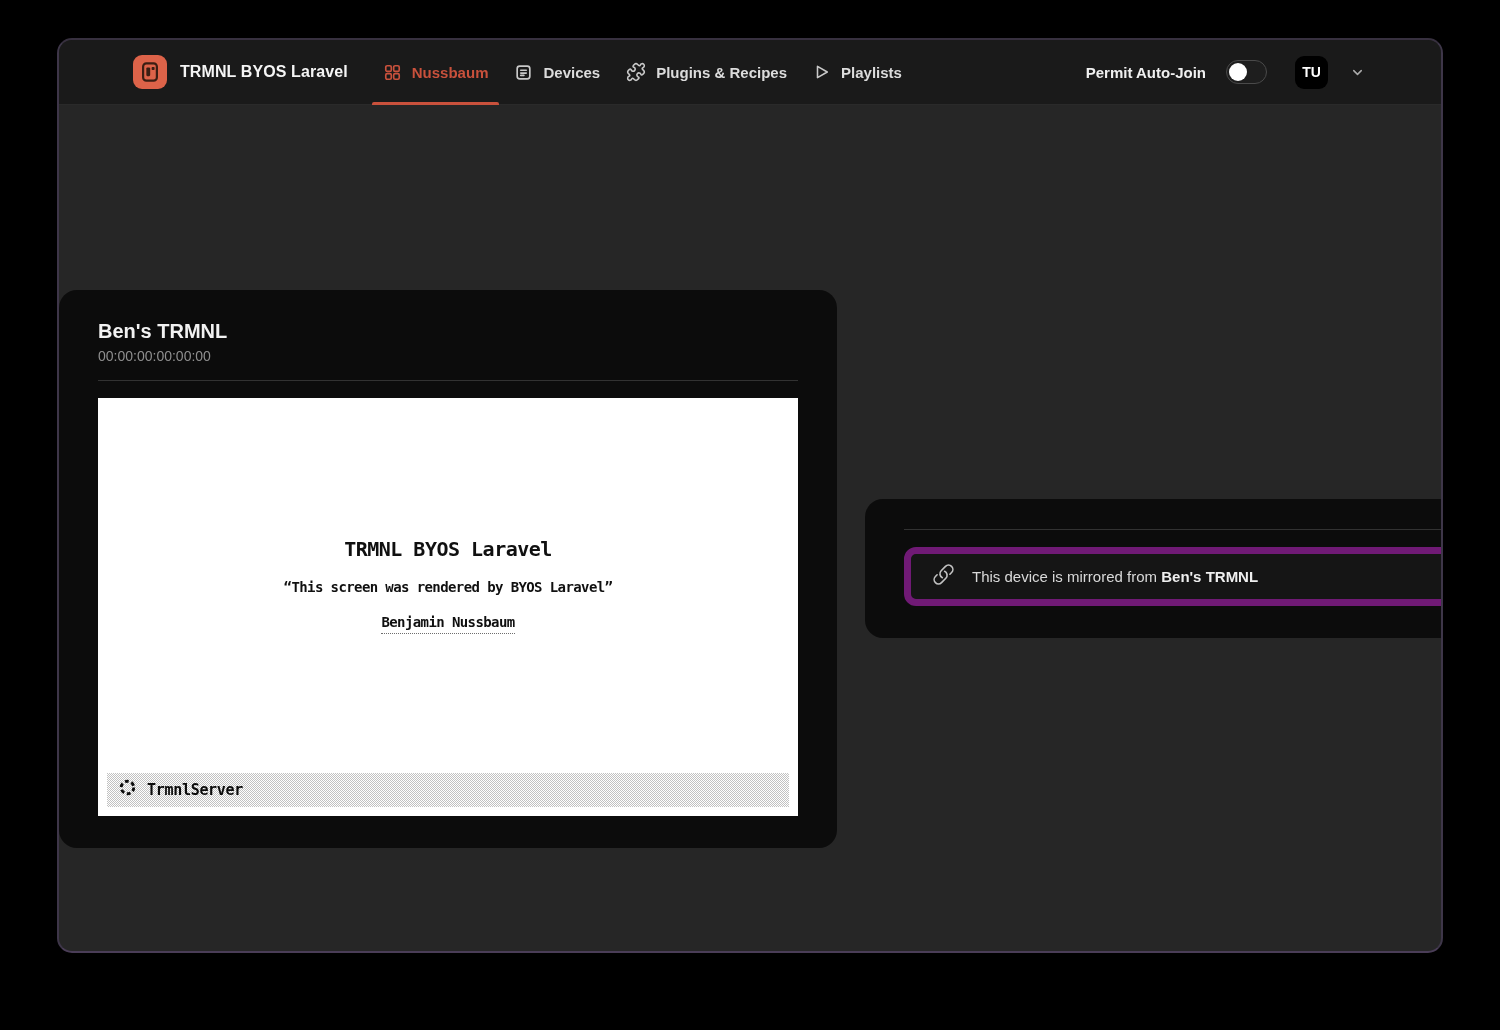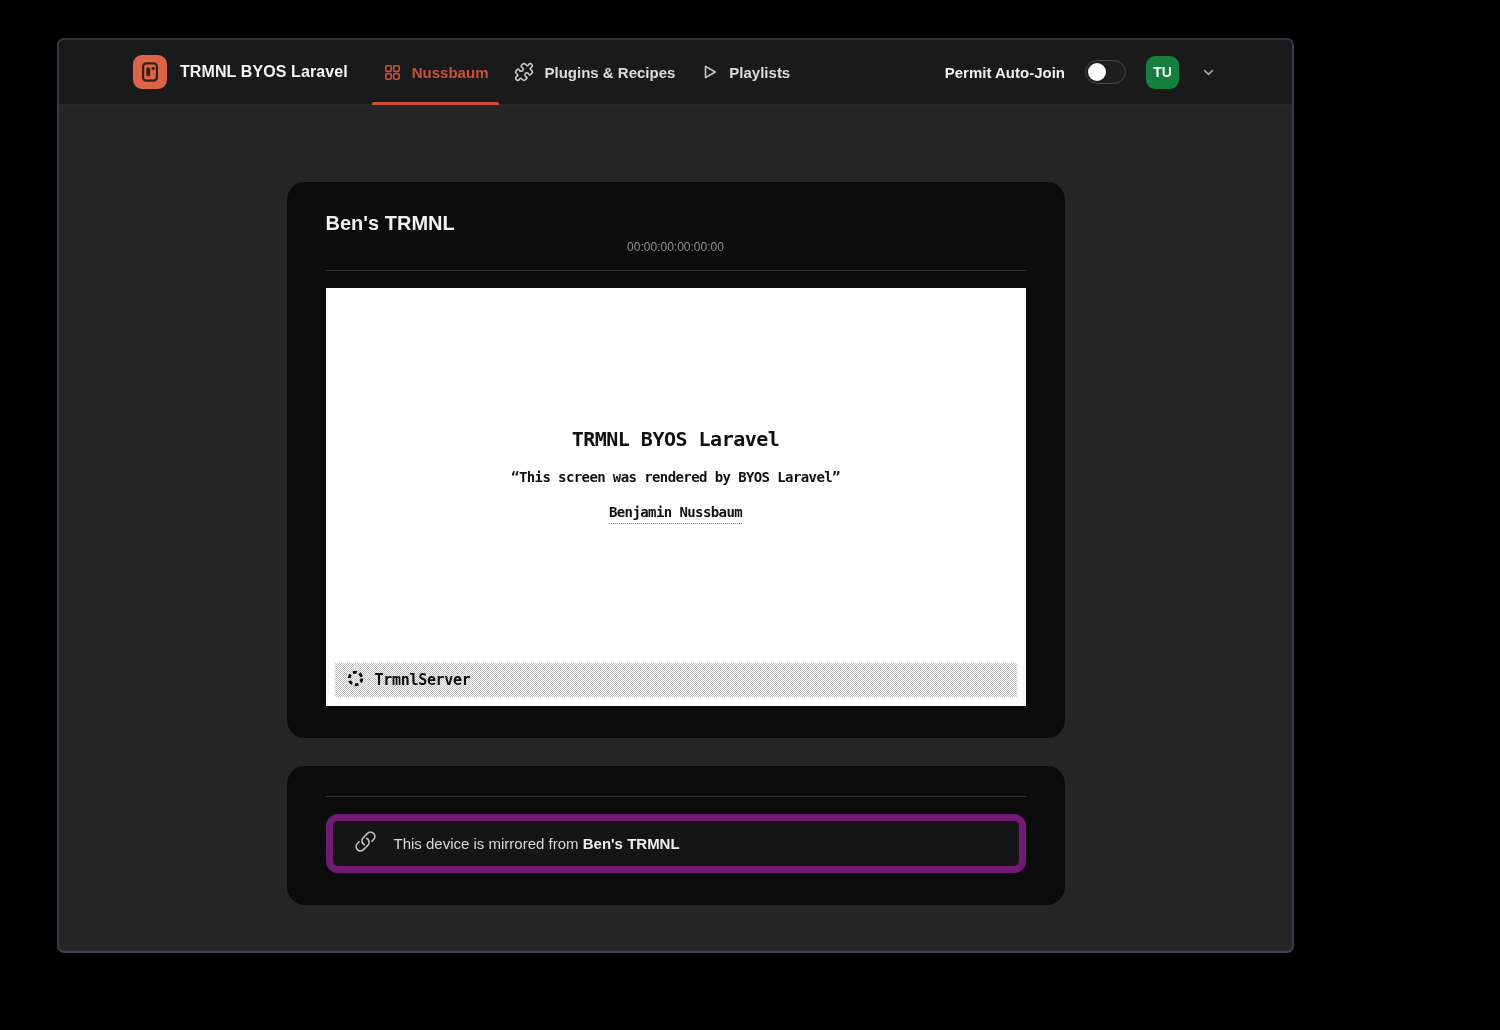--- a/index.html
+++ b/index.html
@@ -9,22 +9,22 @@
     --page-bg:#262626;
     --card-bg:#0C0C0C;
     --divider:#323232;
     --muted:#8F8F8F;
     --nav-text:#DCDCDC;
   }
   *{box-sizing:border-box;margin:0;padding:0;}
   html,body{width:1500px;height:1030px;background:#000;overflow:hidden;
     font-family:"Liberation Sans",sans-serif;}
   .window{
-    position:absolute;left:57px;top:38px;width:1237px;height:915px;
-    background:var(--page-bg);border-radius:7px;overflow:hidden;
+    position:absolute;left:57px;top:38px;width:1386px;height:915px;
+    background:var(--page-bg);border-radius:15px;overflow:hidden;
     border:2px solid #37303F;border-bottom-color:#4A3D57;border-left-color:#3E3649;border-right-color:#3E3649;
     box-shadow:0 18px 50px rgba(0,0,0,.65);
   }
   
   .navbar{
     height:65px;background:var(--navbar-bg);border-bottom:1px solid #2A2A2A;
     display:flex;align-items:center;padding:0 74px;
   }
   .brand{display:flex;align-items:center;gap:13px;}
   .logo{width:34px;height:34px;border-radius:9px;background:var(--logo-bg);
@@ -46,36 +46,36 @@
   .nav-right{display:flex;align-items:center;gap:20px;}
   .pj-label{font-size:15px;font-weight:700;color:#F0F0F0;white-space:nowrap;}
   .toggle{
     width:41px;height:24px;border-radius:13px;background:#1E1E1E;
     border:1px solid #4A4A4A;position:relative;cursor:pointer;flex:0 0 auto;
   }
   .toggle .knob{
     position:absolute;left:2px;top:2px;width:18px;height:18px;border-radius:50%;background:#FFFFFF;
   }
   .avatar{
-    width:33px;height:33px;border-radius:9px;background:#15803d;
+    width:33px;height:33px;border-radius:9px;background:#000000;
     display:flex;align-items:center;justify-content:center;
-    color:#FFFFFF;font-size:14px;font-weight:700;cursor:pointer;
+    color:#FFFFFF;font-size:14px;font-weight:700;cursor:pointer;margin-left:8px;
   }
   .chevron{display:flex;align-items:center;cursor:pointer;padding:2px;}
   
   .content{
-    height:850px;overflow:hidden;display:flex;flex-direction:column;
+    height:850px;overflow:hidden;display:flex;flex-direction:row;
     align-items:center;padding-top:77px;gap:28px;
   }
   .card{
     width:778px;flex:0 0 auto;background:var(--card-bg);border-radius:18px;
     padding:30px 39px 32px 39px;
   }
   .card-title{font-size:20px;font-weight:700;color:#F2F2F2;margin-bottom:5px;}
-  .card-mac{font-size:12px;color:var(--muted);margin-bottom:16px;text-align:center;}
+  .card-mac{font-size:14px;color:var(--muted);margin-bottom:16px;}
   .divider{height:1px;background:var(--divider);margin-bottom:17px;}
   
   .screen{
     width:700px;height:418px;background:#FFFFFF;color:#101010;
     display:flex;flex-direction:column;
     font-family:"DejaVu Sans Mono",monospace;
   }
   .screen-content{flex:1;display:flex;flex-direction:column;align-items:center;justify-content:center;text-align:center;}
   .s-title{font-size:20px;font-weight:700;letter-spacing:-.5px;margin-bottom:18px;}
   .s-quote{font-size:14px;font-weight:700;letter-spacing:-.6px;margin-bottom:19px;}
@@ -117,20 +117,31 @@
       <div class="nav-item active">
         <span>
           <svg width="19" height="19" viewBox="0 0 24 24" fill="none" stroke="#C9513C" stroke-width="2.1">
             <rect x="3.5" y="3.5" width="7" height="7" rx="1.8"></rect>
             <rect x="13.5" y="3.5" width="7" height="7" rx="1.8"></rect>
             <rect x="3.5" y="13.5" width="7" height="7" rx="1.8"></rect>
             <rect x="13.5" y="13.5" width="7" height="7" rx="1.8"></rect>
           </svg>
         </span>
         <span>Nussbaum</span>
+      </div>
+      <div class="nav-item">
+        <span>
+          <svg width="19" height="19" viewBox="0 0 24 24" fill="none" stroke="#C9C9C9" stroke-width="2.1" stroke-linecap="round">
+            <rect x="4" y="4" width="16" height="16" rx="3.2"></rect>
+            <path d="M8.5 9.2h7"></path>
+            <path d="M8.5 12.7h7"></path>
+            <path d="M8.5 15.7h4"></path>
+          </svg>
+        </span>
+        <span>Devices</span>
       </div>
       <div class="nav-item">
         <span>
           <svg width="20" height="20" viewBox="0 0 24 24" fill="none" stroke="#C9C9C9" stroke-width="1.9" stroke-linecap="round" stroke-linejoin="round">
             <path d="M19.439 7.85c-.049.322.059.648.289.878l1.568 1.568c.47.47.706 1.087.706 1.704s-.235 1.233-.706 1.704l-1.611 1.611a.98.98 0 0 1-.837.276c-.47-.07-.802-.48-.968-.925a2.501 2.501 0 1 0-3.214 3.214c.446.166.855.497.925.968a.979.979 0 0 1-.276.837l-1.61 1.61a2.404 2.404 0 0 1-1.705.707 2.402 2.402 0 0 1-1.704-.706l-1.568-1.568a1.026 1.026 0 0 0-.877-.29c-.493.074-.84.504-1.02.968a2.5 2.5 0 1 1-3.237-3.237c.464-.18.894-.527.967-1.02a1.026 1.026 0 0 0-.289-.877l-1.568-1.568A2.402 2.402 0 0 1 1.998 12c0-.617.236-1.234.706-1.704L4.23 8.77c.24-.24.581-.353.917-.303.515.077.877.528 1.073 1.01a2.5 2.5 0 1 0 3.259-3.259c-.482-.196-.933-.558-1.01-1.073a1.026 1.026 0 0 1 .303-.917l1.525-1.525A2.402 2.402 0 0 1 12 1.998c.617 0 1.234.236 1.704.706l1.568 1.568c.23.23.556.338.877.29.493-.074.84-.504 1.02-.968a2.5 2.5 0 1 1 3.237 3.237c-.464.18-.894.527-.967 1.02Z"></path>
           </svg>
         </span>
         <span>Plugins &amp; Recipes</span>
       </div>
       <div class="nav-item">

